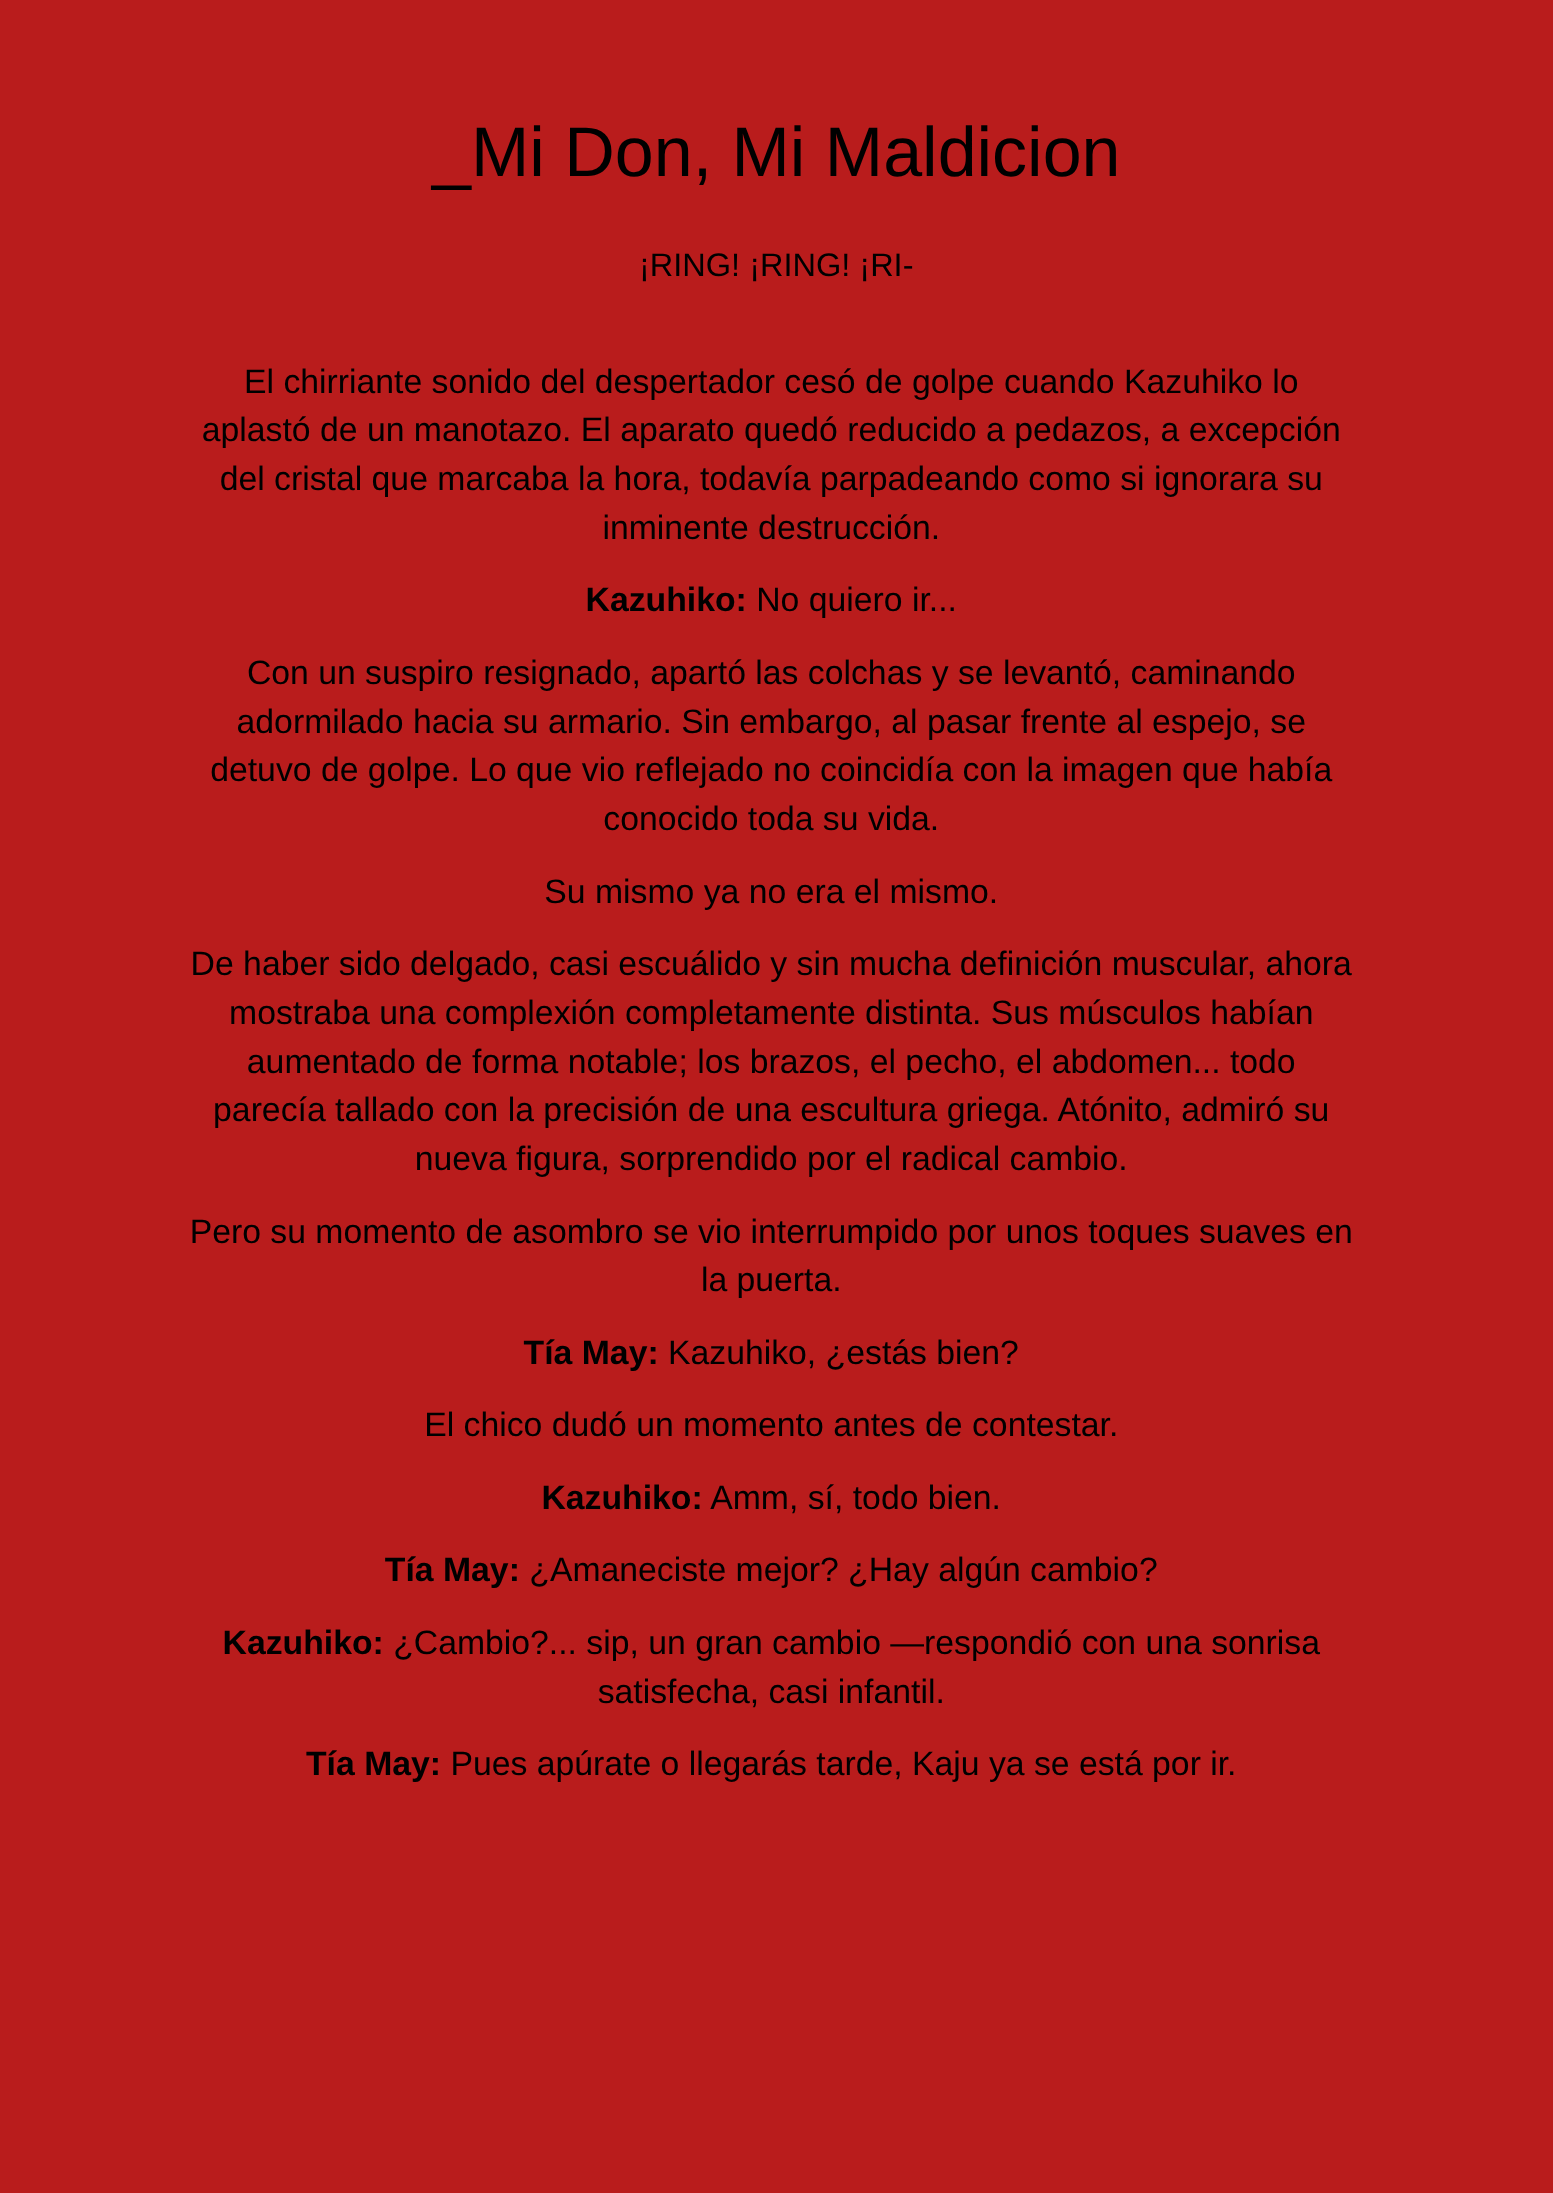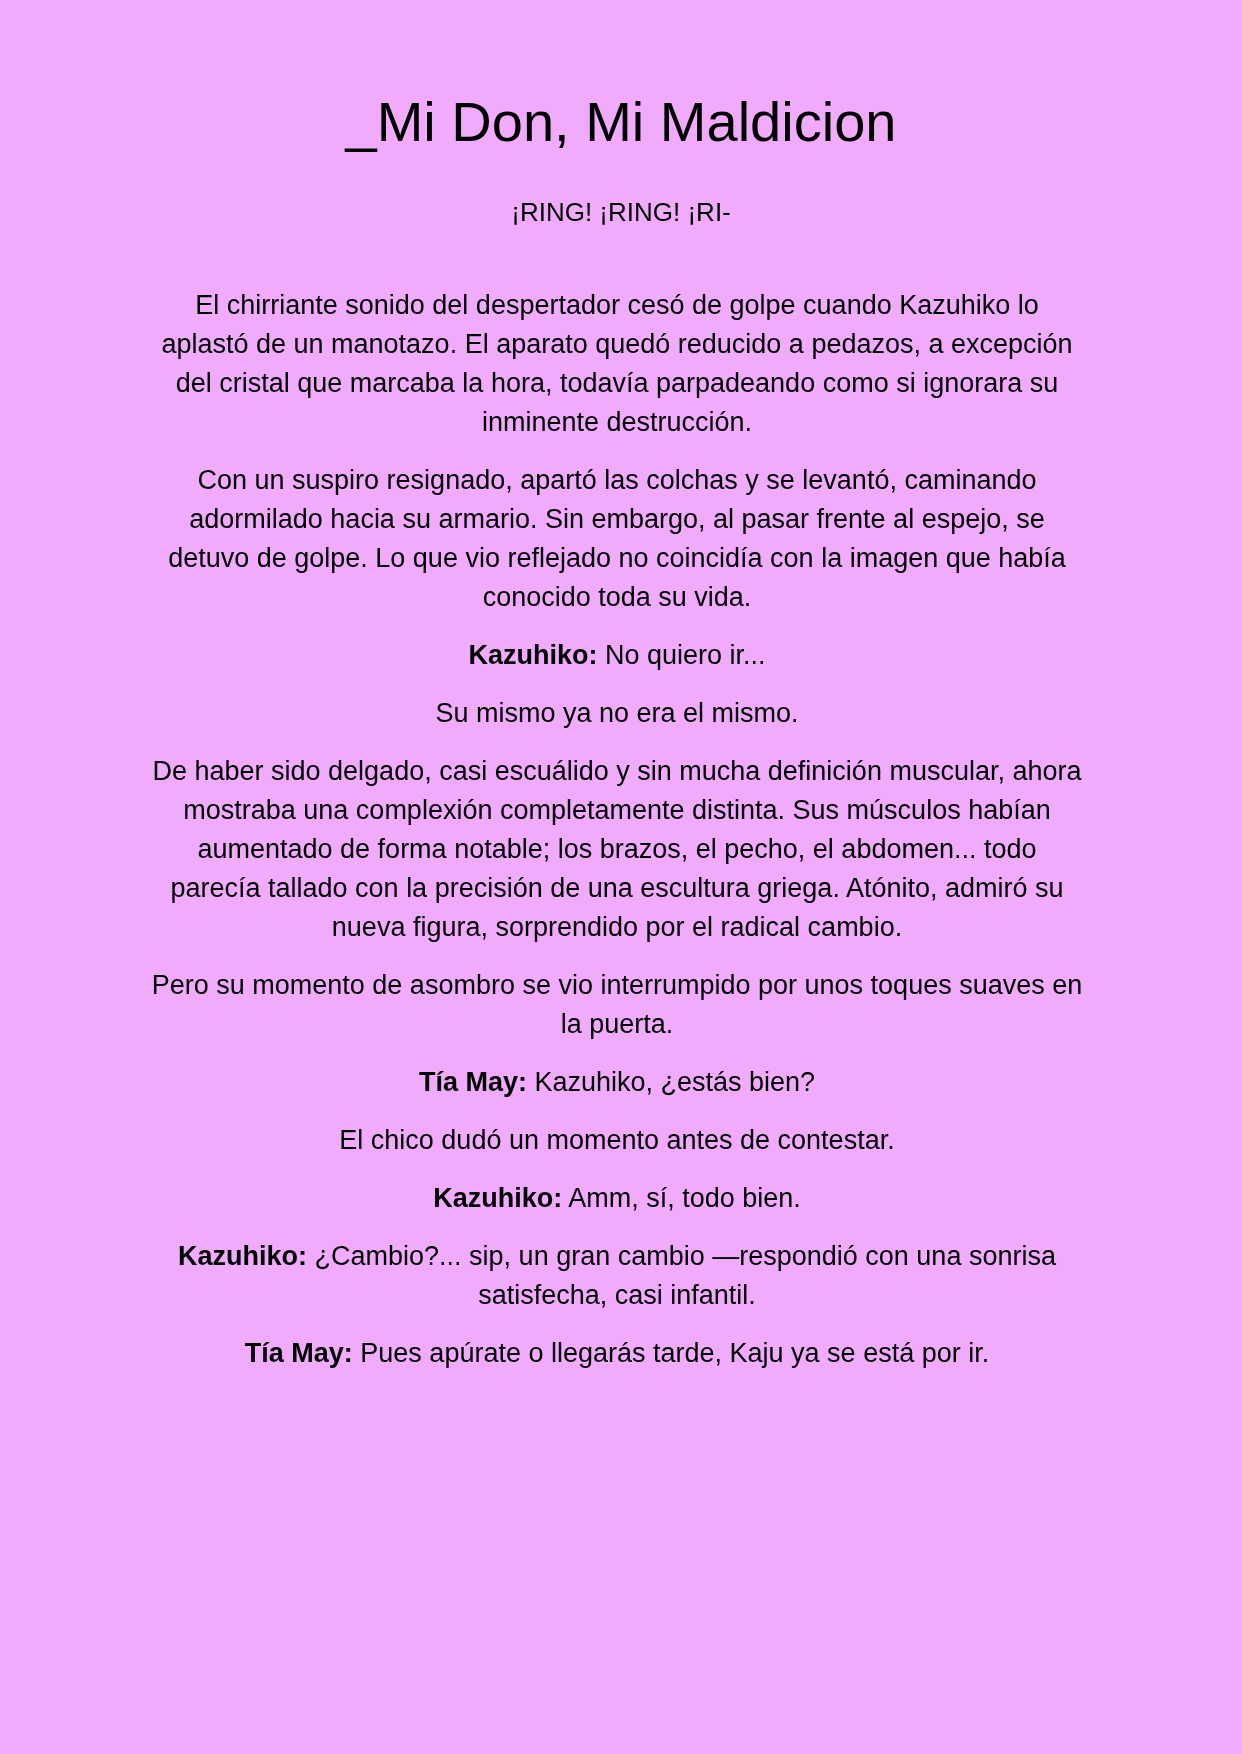--- a/index.html
+++ b/index.html
@@ -4,21 +4,21 @@
 <style>
   html, body {
     margin: 0;
     padding: 0;
     background: #ffffff;
   }
   .page {
     position: relative;
     width: 1242px;
     height: 1754px;
-    background: #f0abfc;
+    background: #b91c1c;
     color: #000000;
     font-family: "Liberation Sans", sans-serif;
     overflow: hidden;
   }
   .doc-title {
     margin: 88px 0 0 0;
     padding: 0;
     font-size: 56px;
     line-height: 68px;
     font-weight: 400;
@@ -49,24 +49,25 @@
   }
 </style>
 </head>
 <body>
 
 <div class="page">
   <h1 class="doc-title">_Mi Don, Mi Maldicion</h1>
   <p class="doc-subtitle">¡RING! ¡RING! ¡RI-</p>
   <div class="doc-body" id="doc-body">
       <p class="para">El chirriante sonido del despertador cesó de golpe cuando Kazuhiko lo aplastó de un manotazo. El aparato quedó reducido a pedazos, a excepción del cristal que marcaba la hora, todavía parpadeando como si ignorara su inminente destrucción.</p>
+      <p class="para"><strong>Kazuhiko:</strong> No quiero ir...</p>
       <p class="para">Con un suspiro resignado, apartó las colchas y se levantó, caminando adormilado hacia su armario. Sin embargo, al pasar frente al espejo, se detuvo de golpe. Lo que vio reflejado no coincidía con la imagen que había conocido toda su vida.</p>
-      <p class="para"><strong>Kazuhiko:</strong> No quiero ir...</p>
       <p class="para">Su mismo ya no era el mismo.</p>
       <p class="para">De haber sido delgado, casi escuálido y sin mucha definición muscular, ahora mostraba una complexión completamente distinta. Sus músculos habían aumentado de forma notable; los brazos, el pecho, el abdomen... todo parecía tallado con la precisión de una escultura griega. Atónito, admiró su nueva figura, sorprendido por el radical cambio.</p>
       <p class="para">Pero su momento de asombro se vio interrumpido por unos toques suaves en la puerta.</p>
       <p class="para"><strong>Tía May:</strong> Kazuhiko, ¿estás bien?</p>
       <p class="para">El chico dudó un momento antes de contestar.</p>
       <p class="para"><strong>Kazuhiko:</strong> Amm, sí, todo bien.</p>
+      <p class="para"><strong>Tía May:</strong> ¿Amaneciste mejor? ¿Hay algún cambio?</p>
       <p class="para"><strong>Kazuhiko:</strong> ¿Cambio?... sip, un gran cambio —respondió con una sonrisa satisfecha, casi infantil.</p>
       <p class="para"><strong>Tía May:</strong> Pues apúrate o llegarás tarde, Kaju ya se está por ir.</p>
     </div>
 </div>
 
 </body></html>

